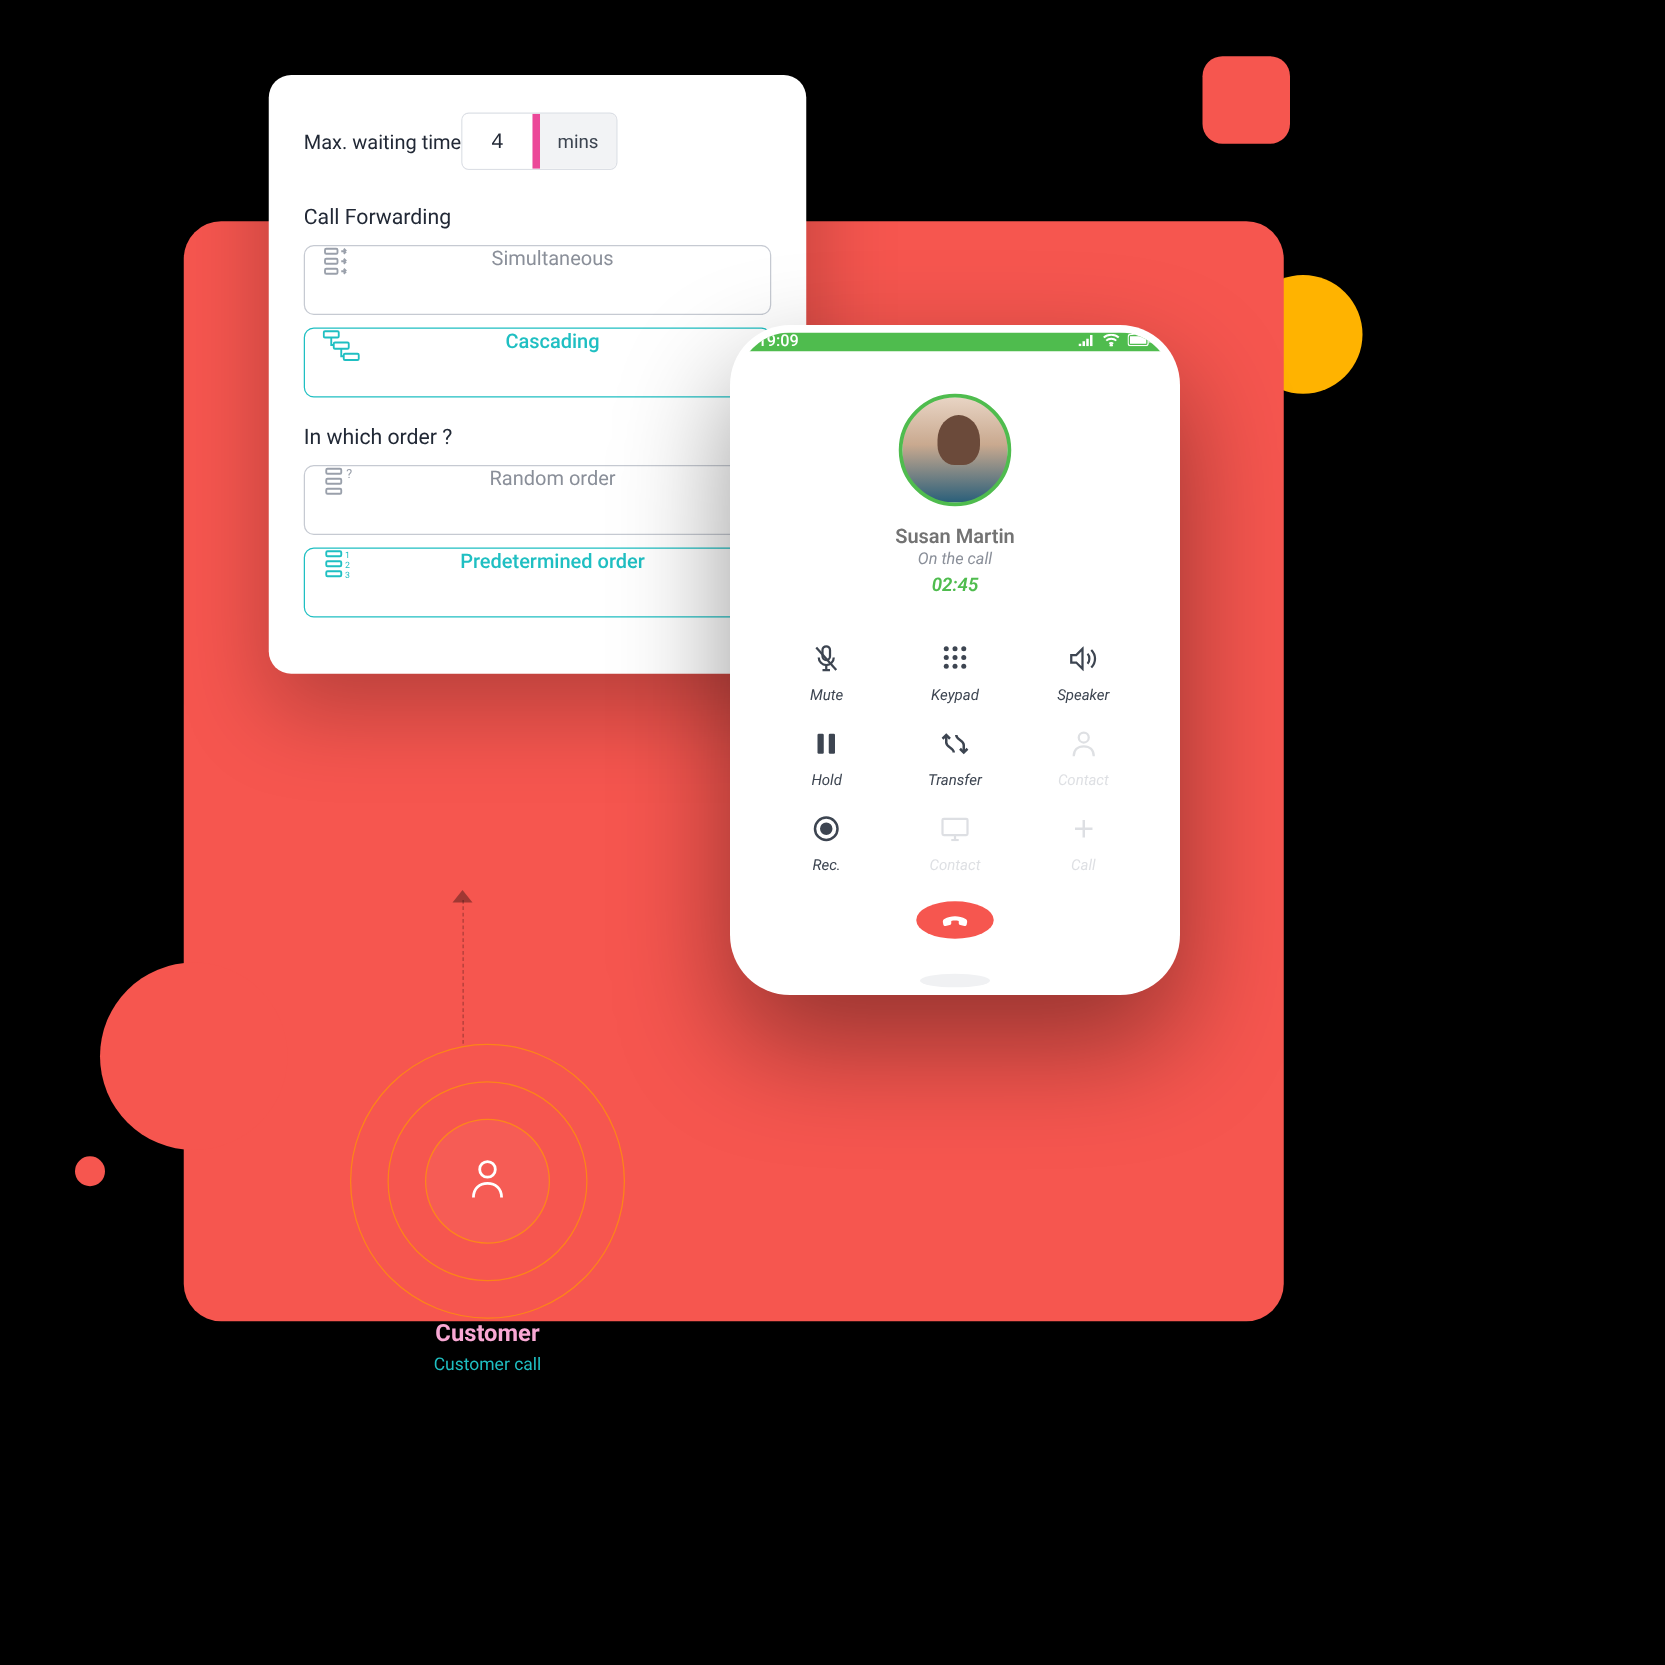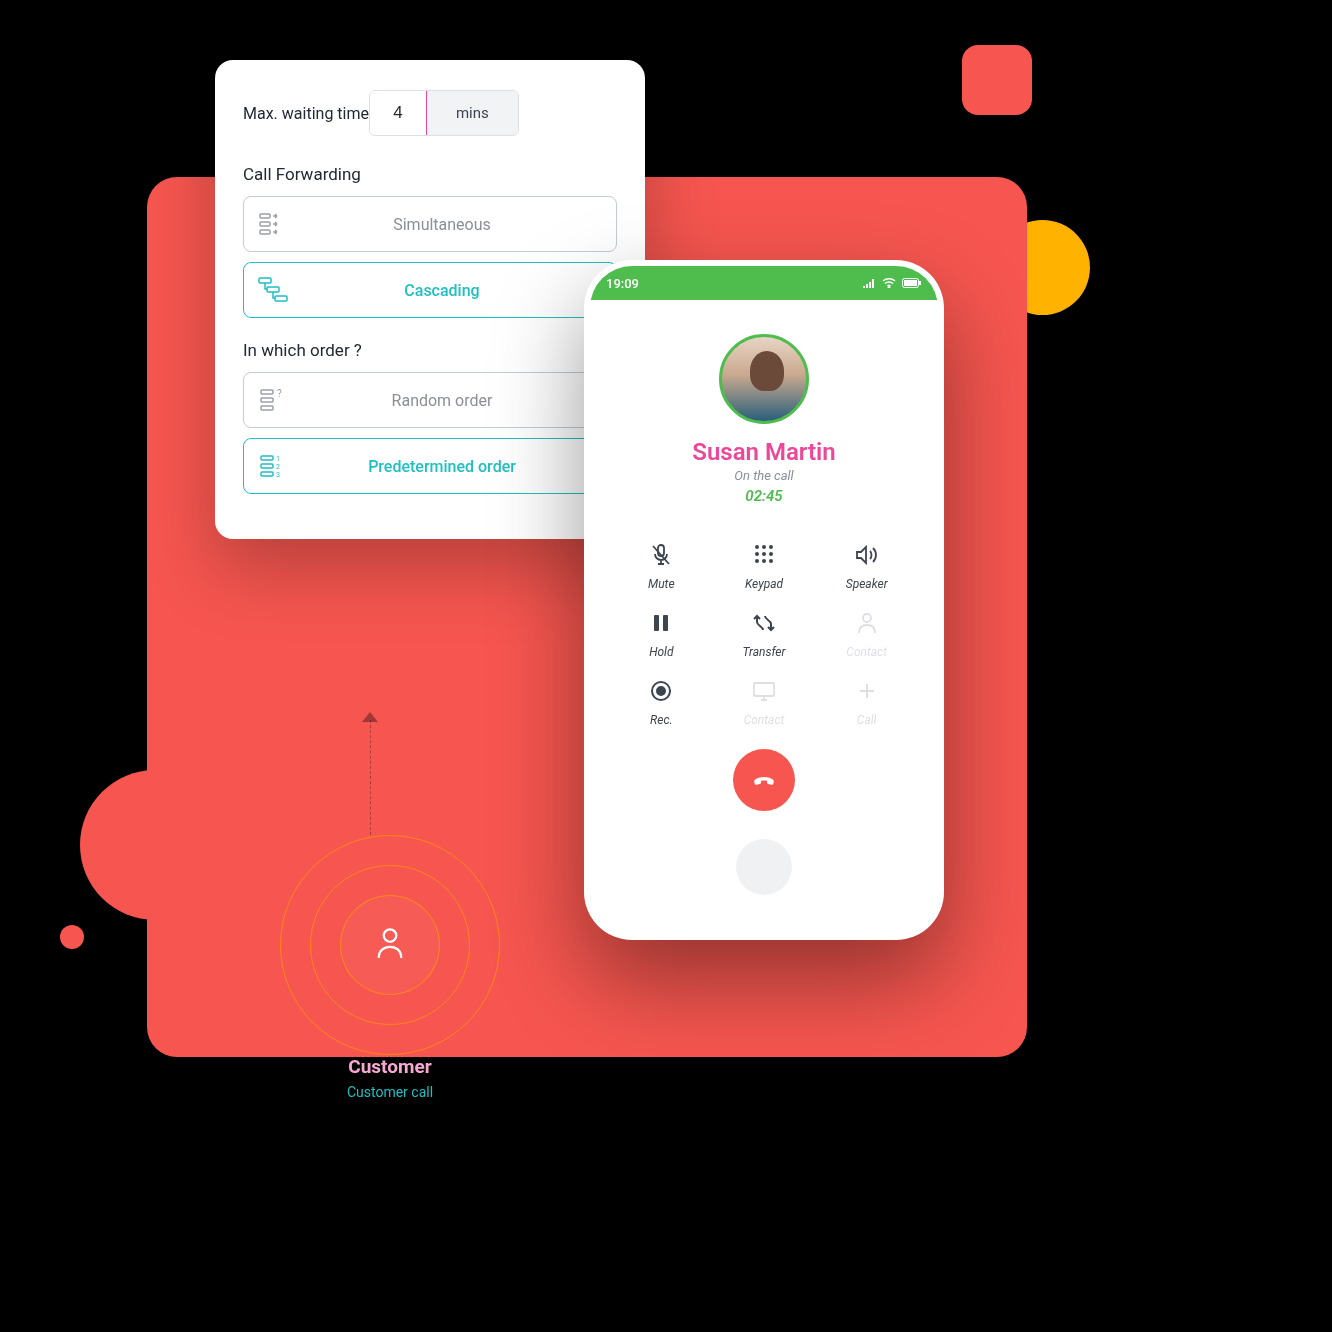--- a/index.html
+++ b/index.html
@@ -96,35 +96,35 @@
     width: 56px;
     border: none;
     text-align: center;
     font-size: 17px;
     color: #222936;
     background: #fff;
   }
   .input-unit {
     display: flex;
     align-items: center;
-    padding: 0 29px;
+    padding: 0 14px;
     background: #f2f3f5;
     color: #3d4551;
     font-size: 15px;
-    border-left: 1px solid #ec4899;
+    border-left: 6px solid #ec4899;
   }
 
   .section-label {
     font-size: 17px;
     color: #222936;
     margin-bottom: 12px;
   }
   .option {
     display: flex;
-    align-items: center;
+    align-items: flex-start;
     border: 1.5px solid #c6cad2;
     border-radius: 8px;
     height: 56px;
     margin-bottom: 10px;
     cursor: pointer;
     overflow: hidden;
     gap: 24px;
   }
   .option.selected {
     border-color: #1FBFC2;
@@ -209,21 +209,21 @@
     border-right: 8px solid transparent;
     border-bottom: 10px solid rgba(0,0,0,0.35);
   }
 
   
   .phone {
     position: absolute;
     left: 584px;
     top: 260px;
     width: 360px;
-    height: 680px;
+    height: 536px;
     background: #fff;
     border-radius: 48px;
     box-shadow: 0 40px 90px rgba(0,0,0,0.4);
     overflow: hidden;
     padding: 6px;
   }
   .phone-inner {
     width: 100%;
     height: 100%;
     border-radius: 42px;
@@ -261,22 +261,22 @@
   }
   .avatar::after{
     content:"";
     position:absolute;
     left: 28px; top: 14px;
     width: 34px; height: 40px;
     background: #6b4a3a;
     border-radius: 50% 50% 40% 40%;
   }
   .caller-name {
-    font-size: 24px;
-    color: #ec4899;
+    font-size: 16px;
+    color: #737373;
     font-weight: 600;
   }
   .caller-status {
     font-size: 13px;
     font-style: italic;
     color: #8a8f99;
     margin-top: 2px;
   }
   .caller-timer {
     font-size: 15px;

